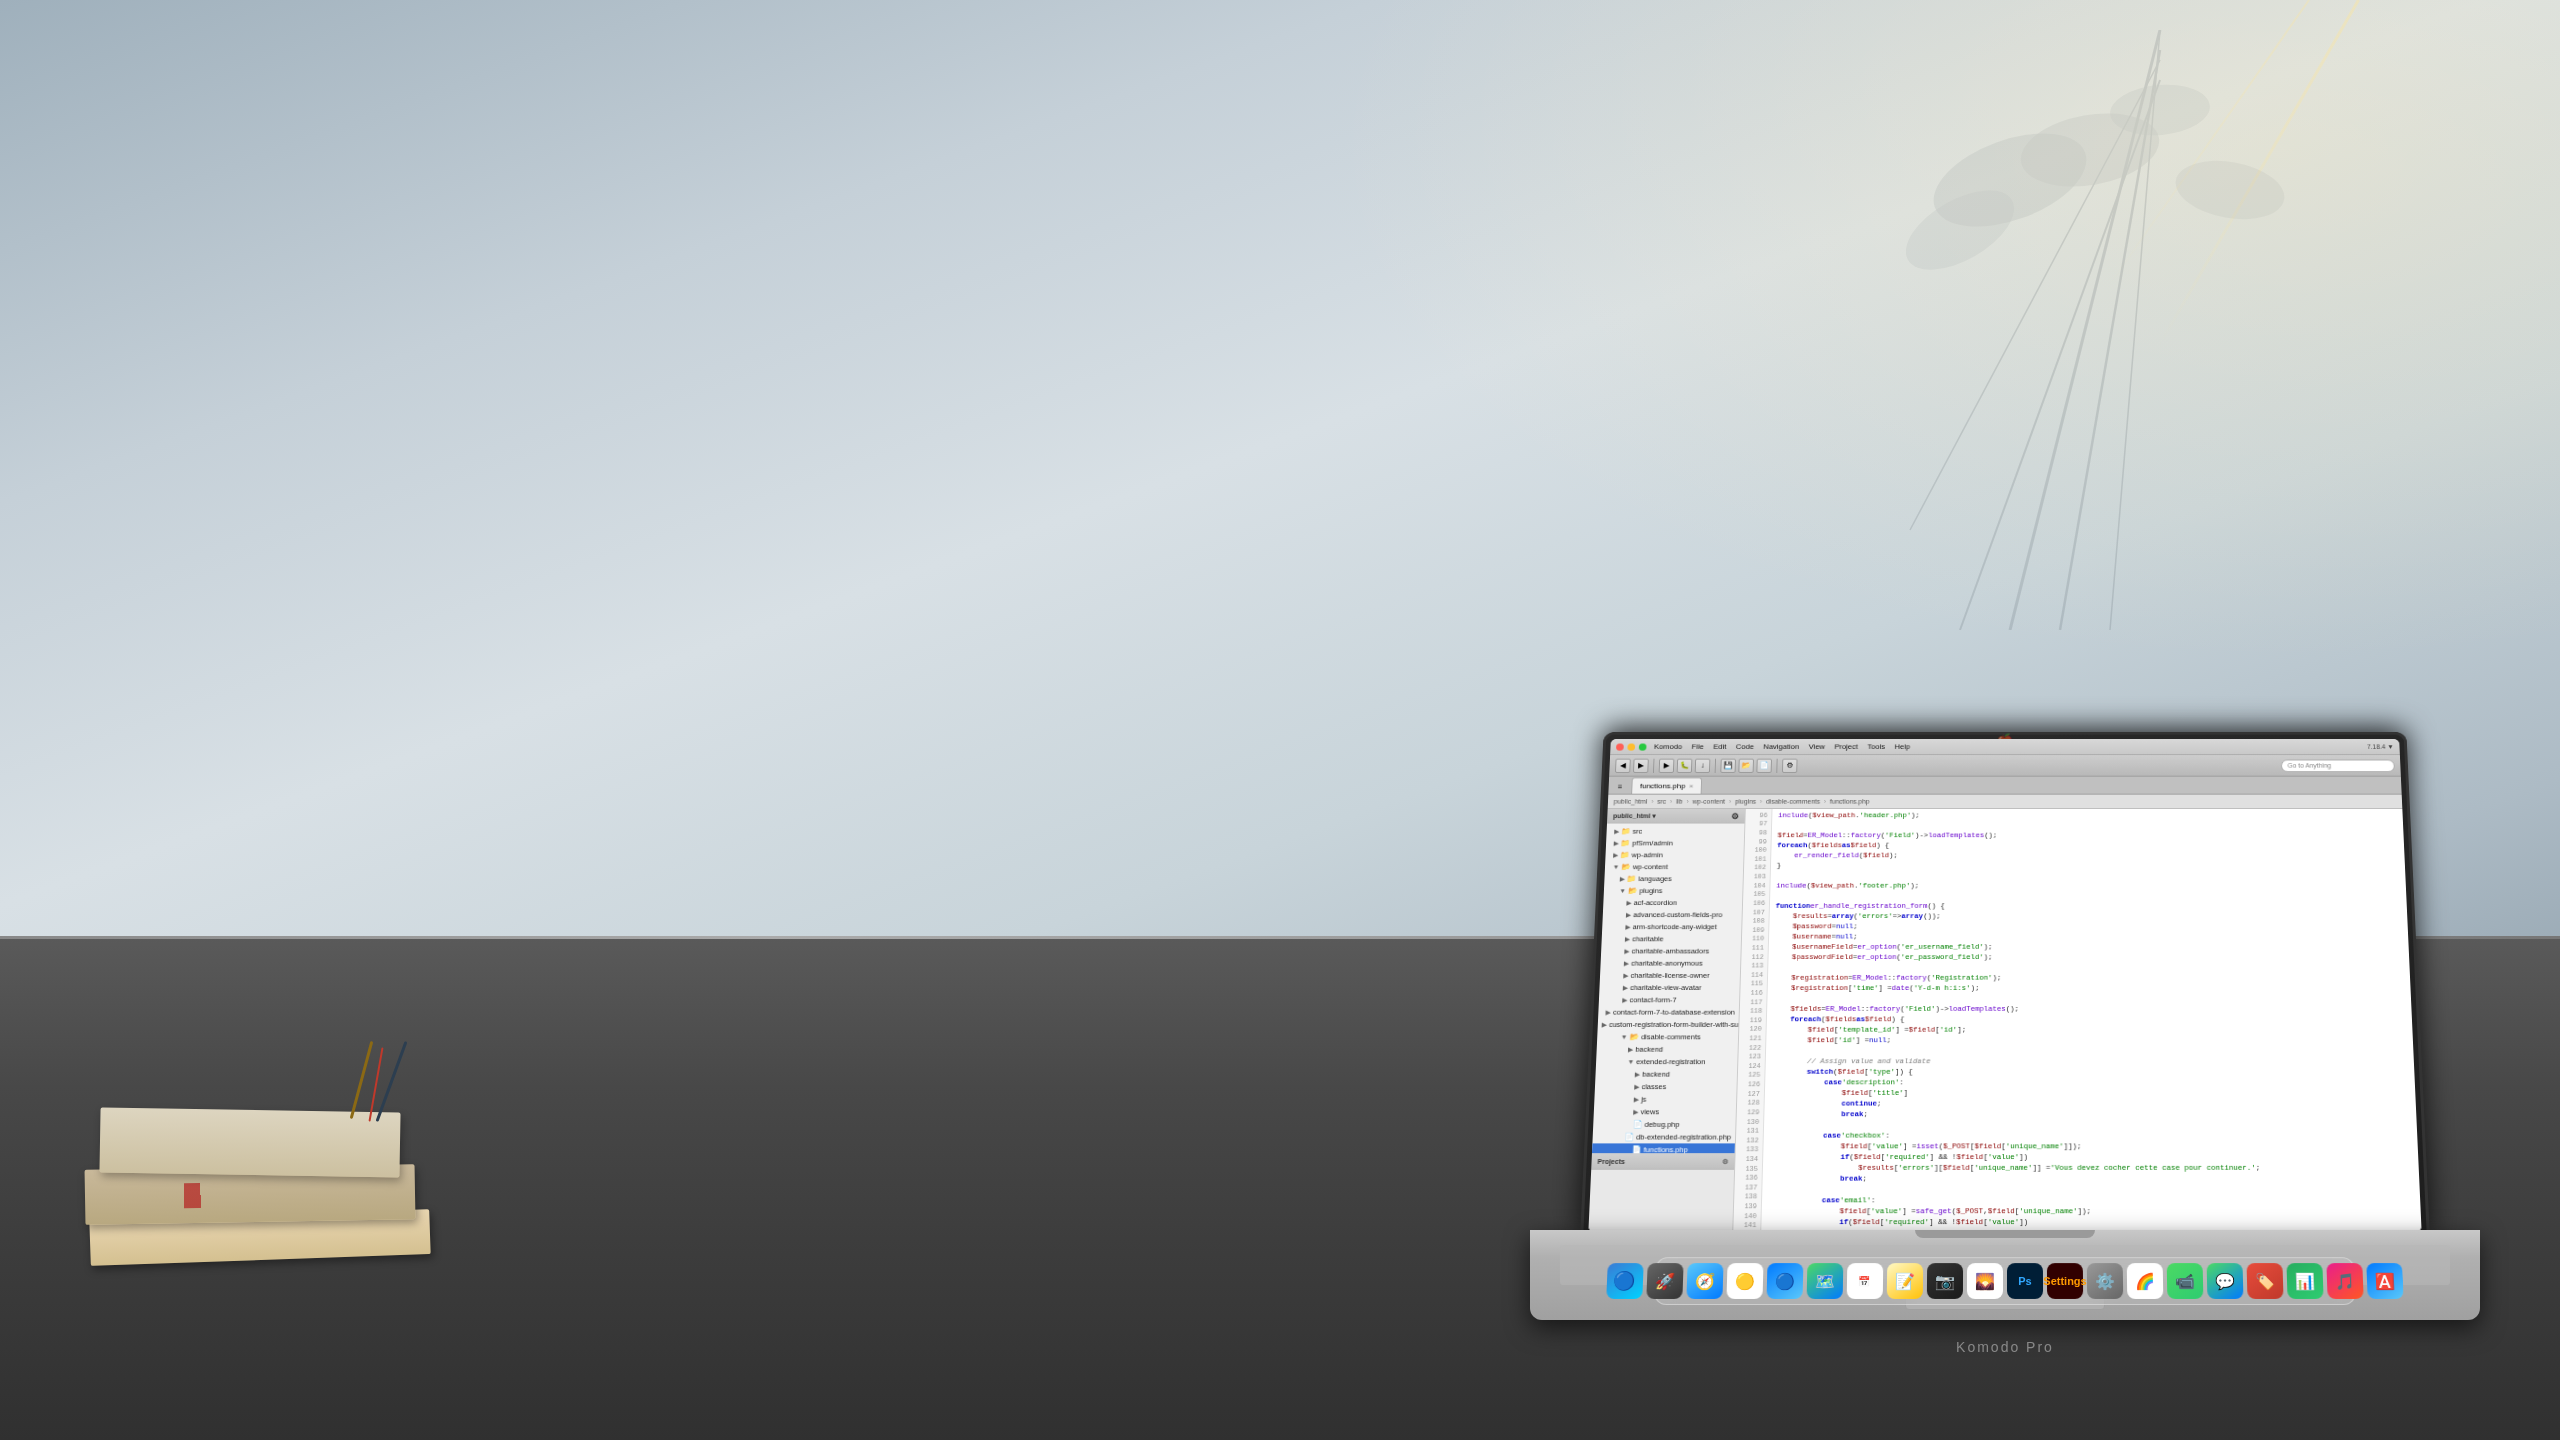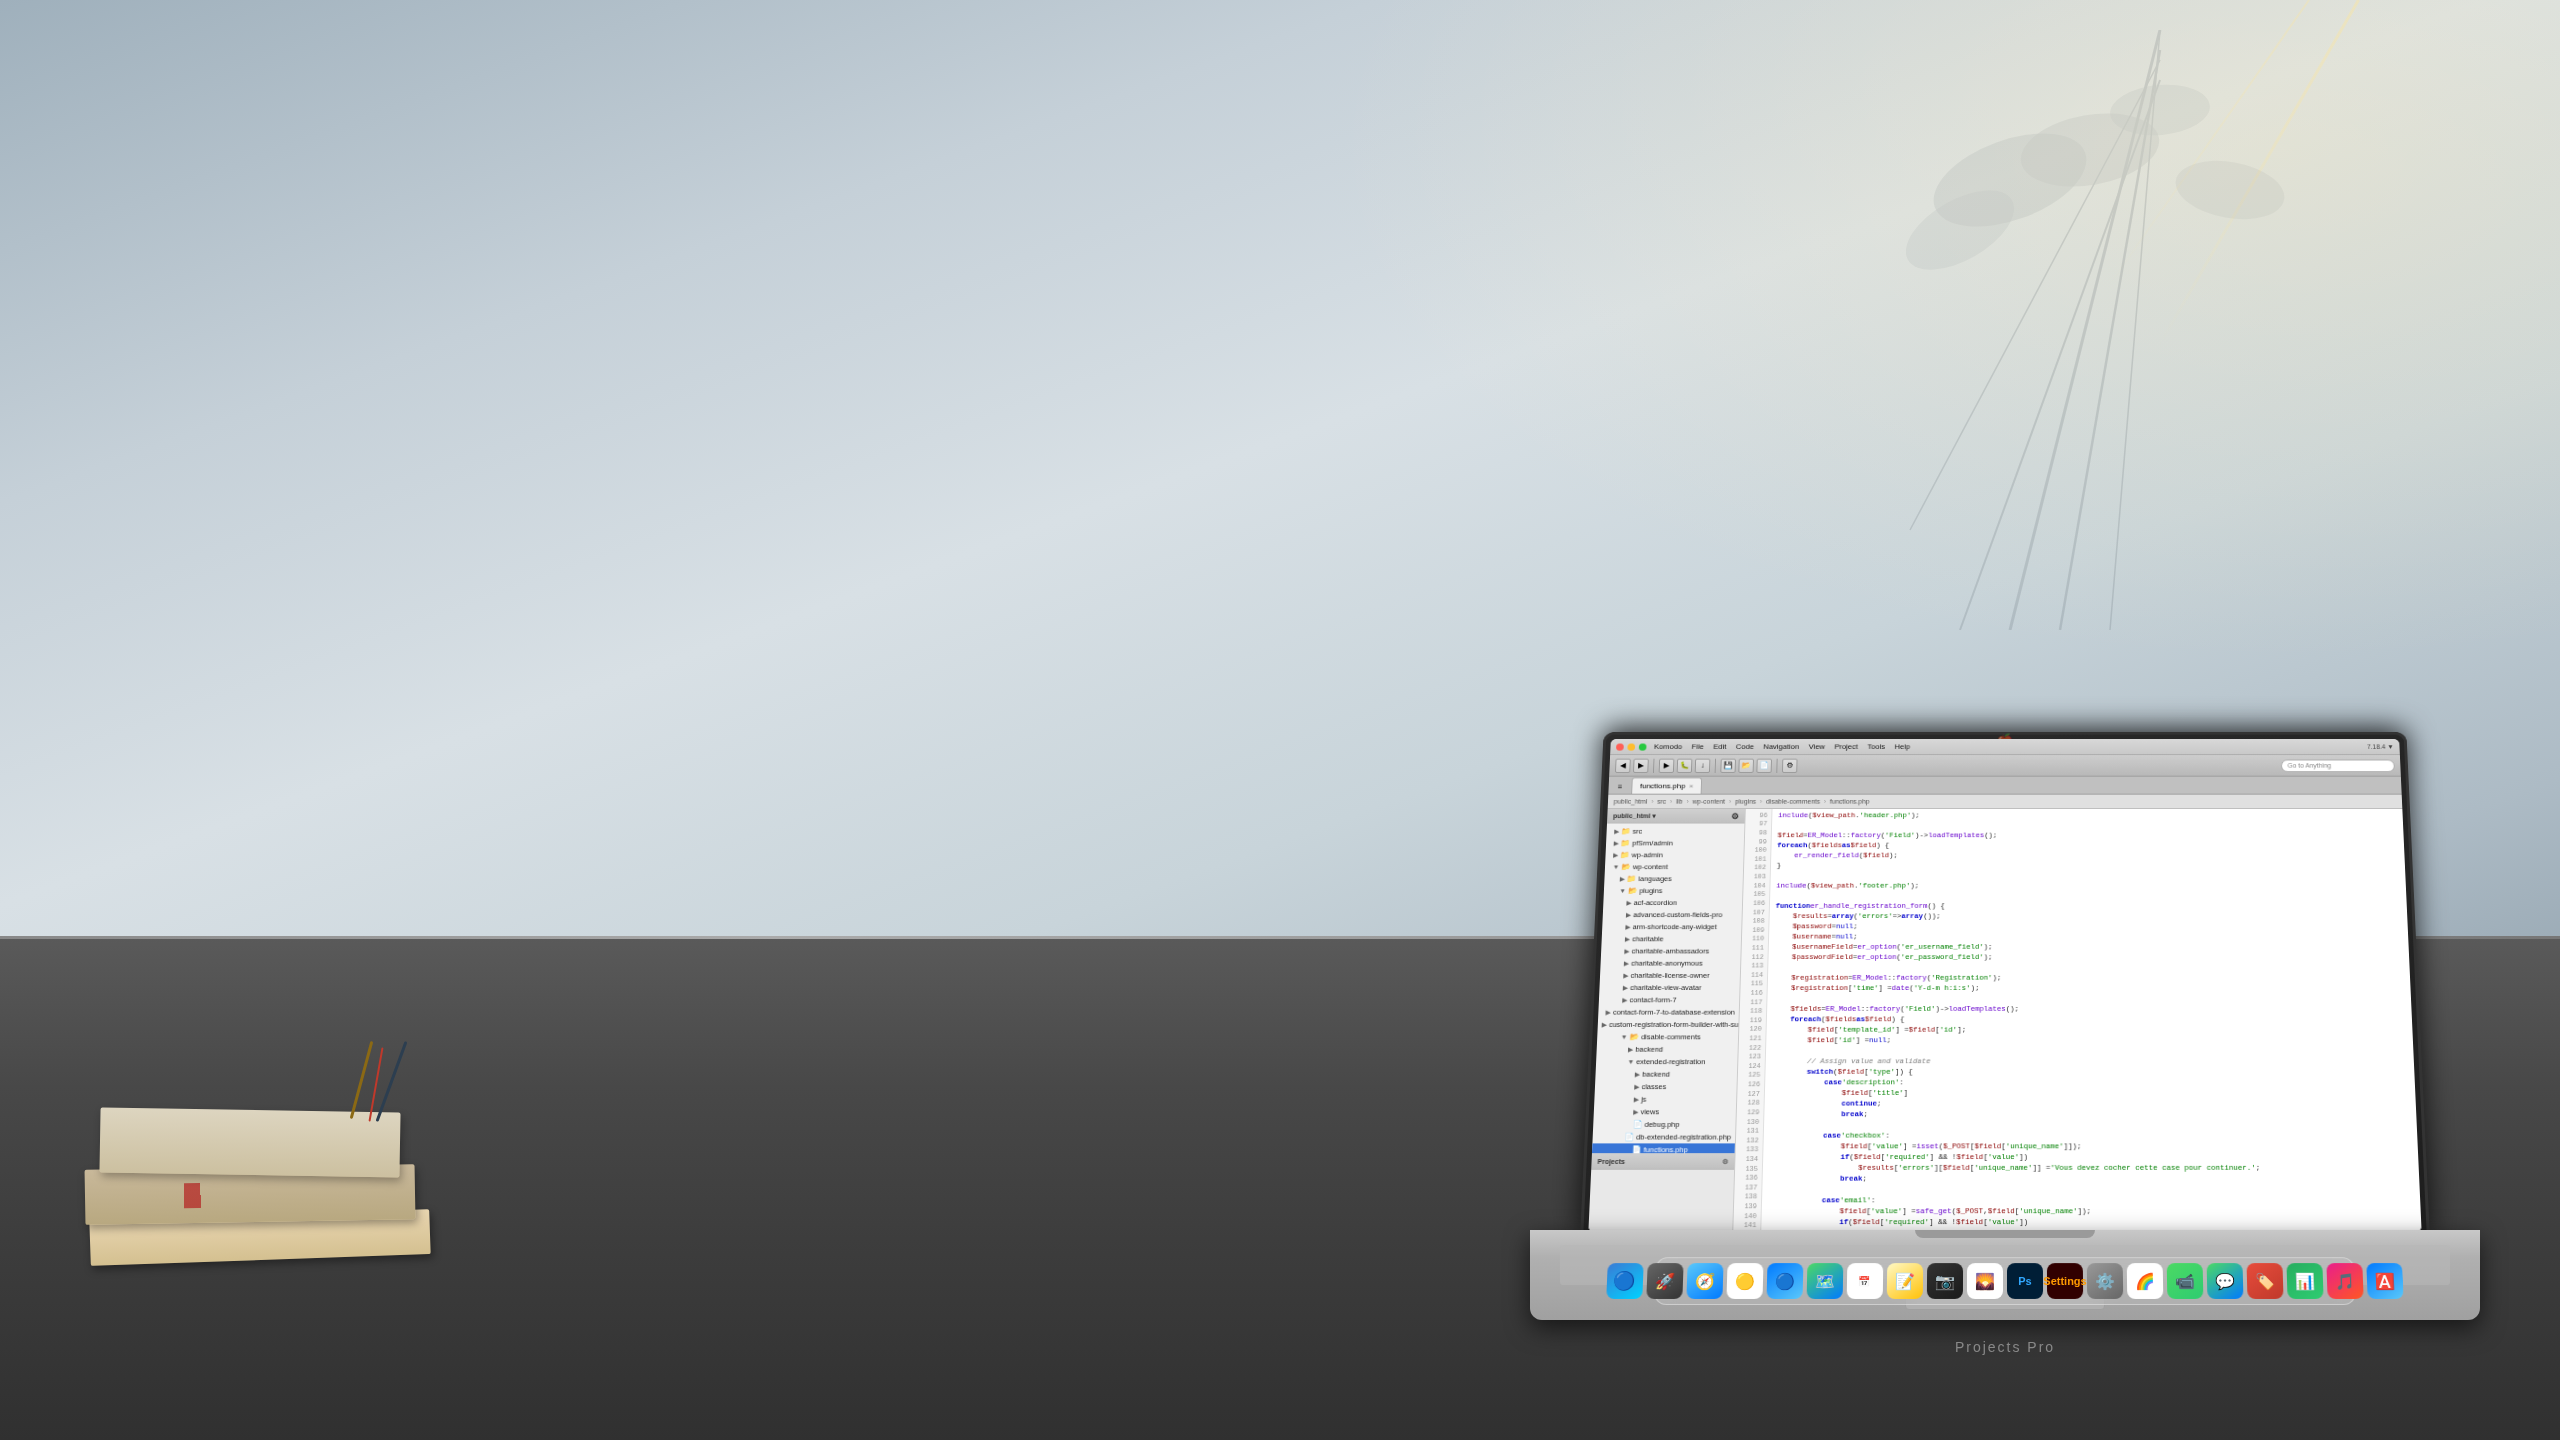--- a/index.html
+++ b/index.html
@@ -1191,21 +1191,21 @@
         </div>
       </div>
 
       <div class="laptop-keyboard">
         <div class="keyboard-notch"></div>
         <div class="keyboard-keys"></div>
         <div class="keyboard-trackpad"></div>
       </div>
     </div>
 
-    <div class="macbook-label">Projects Pro</div>
+    <div class="macbook-label">Komodo Pro</div>
 
     <div class="macos-dock">
 
       <div class="dock-icon" style="background:linear-gradient(145deg,#3a7bd5,#00d2ff);font-size:18px">🔵</div>
 
       <div class="dock-icon" style="background:linear-gradient(145deg,#666,#333);font-size:16px">🚀</div>
 
       <div class="dock-icon" style="background:linear-gradient(145deg,#5ac8fa,#007aff);font-size:16px">🧭</div>
 
       <div class="dock-icon" style="background:white;font-size:16px">🟡</div>

